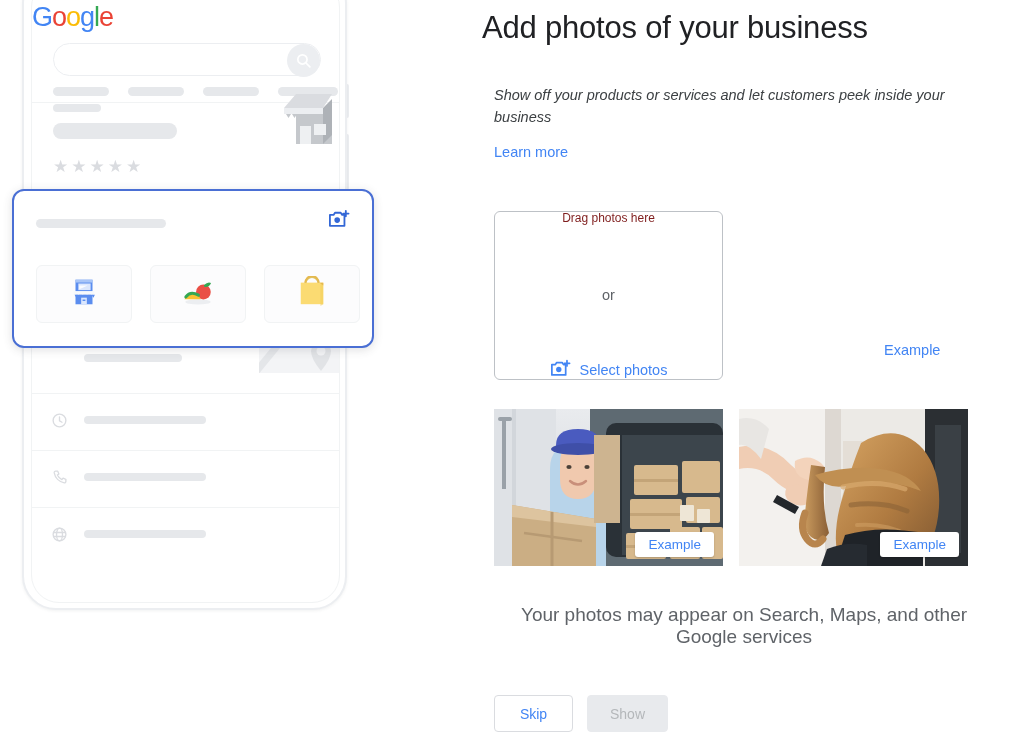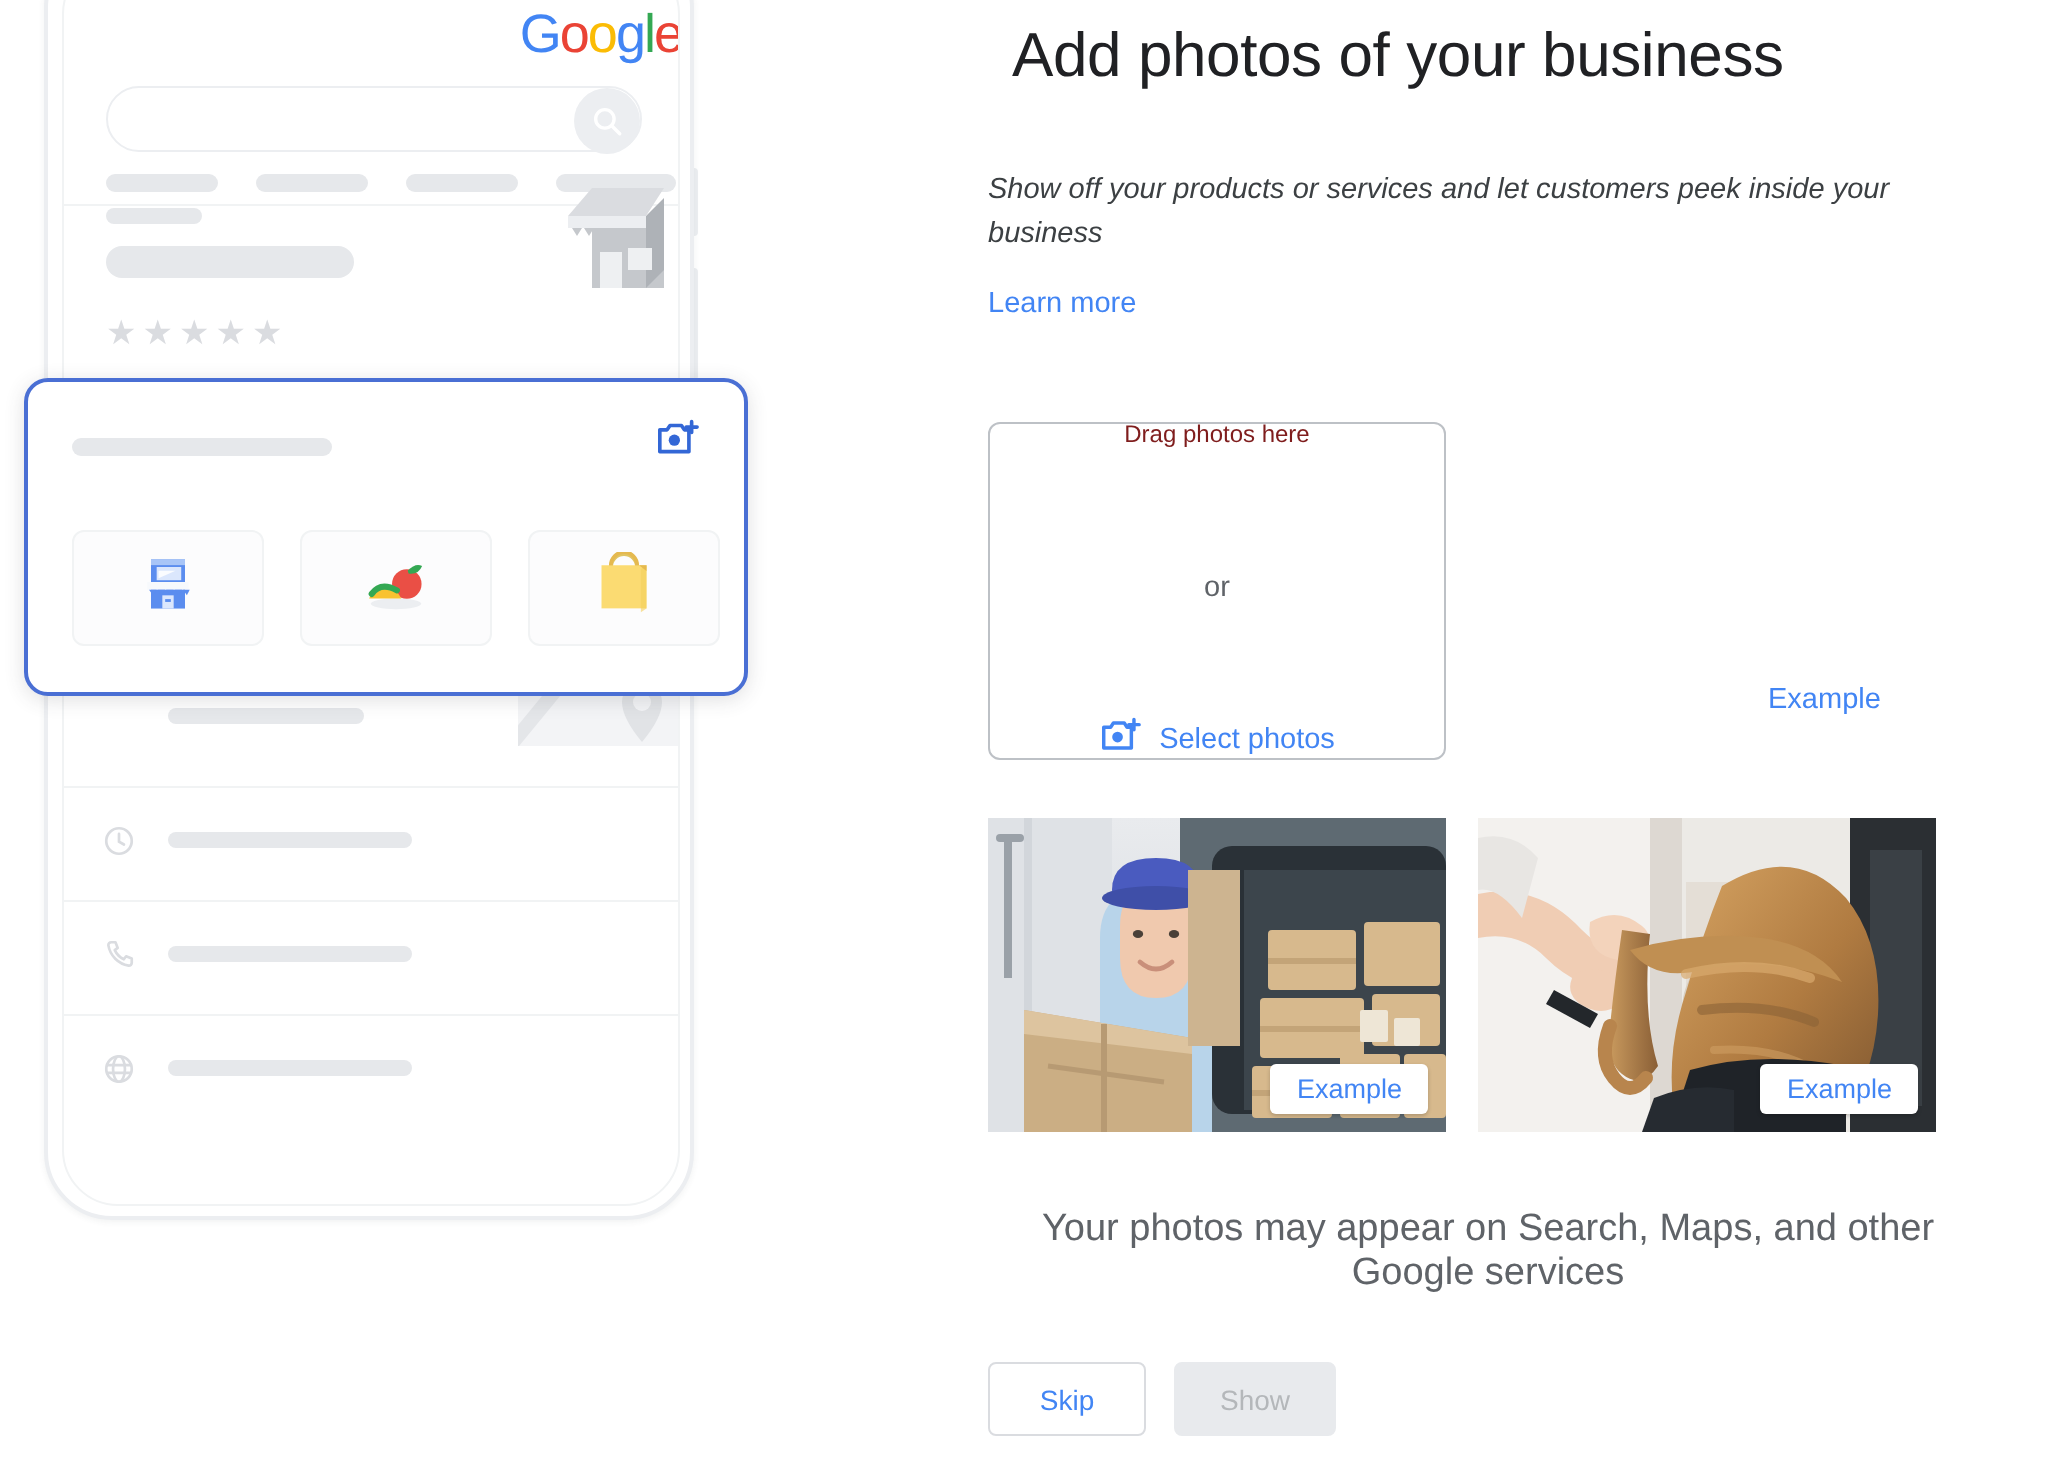--- a/index.html
+++ b/index.html
@@ -59,21 +59,21 @@
   .phone-btn.b1 { left: 345px; top: 84px;  height: 34px; }
   .phone-btn.b2 { left: 345px; top: 134px; height: 56px; }
   .phone-btn.b3 { left: 345px; top: 202px; height: 56px; }
 
   
   .scr { position: absolute; left: 0; top: 0; width: 309px; height: 624px; }
 
   .g-logo {
     position: absolute;
     top: 24px; left: 0; right: 0;
-    text-align: right;
+    text-align: left;
     font-size: 27px;
     letter-spacing: -1px;
     line-height: 1;
     font-family: "Liberation Sans", sans-serif;
   }
   .g-logo span { font-weight: 400; }
   .gl-b1 { color: #4285F4; } .gl-r  { color: #EA4335; }
   .gl-y  { color: #FBBC05; } .gl-b2 { color: #4285F4; }
   .gl-g  { color: #34A853; } .gl-r2 { color: #EA4335; }
 
@@ -143,21 +143,21 @@
 
   
   .form-pane {
     position: absolute;
     left: 470px; top: 0;
     width: 554px; height: 740px;
   }
 
   .title {
     position: absolute;
-    left: 36px; top: 10px;
+    left: 12px; top: 10px;
     font-size: 31px;
     font-weight: 400;
     color: #202124;
     letter-spacing: -0.2px;
     white-space: nowrap;
   }
 
   .subtitle {
     position: absolute;
     left: 24px; top: 84px;
@@ -248,20 +248,21 @@
   .btn {
     height: 37px;
     min-width: 79px;
     padding: 0 22px;
     border-radius: 4px;
     font-size: 14px;
     font-family: "Liberation Sans", sans-serif;
     display: inline-flex;
     align-items: center;
     justify-content: center;
+    margin-top: 14px;
   }
   .btn-skip {
     background: #fff;
     border: 1px solid #dadce0;
     color: #4285f4;
     cursor: pointer;
   }
   .btn-next {
     background: #e8eaed;
     border: 1px solid #e8eaed;

